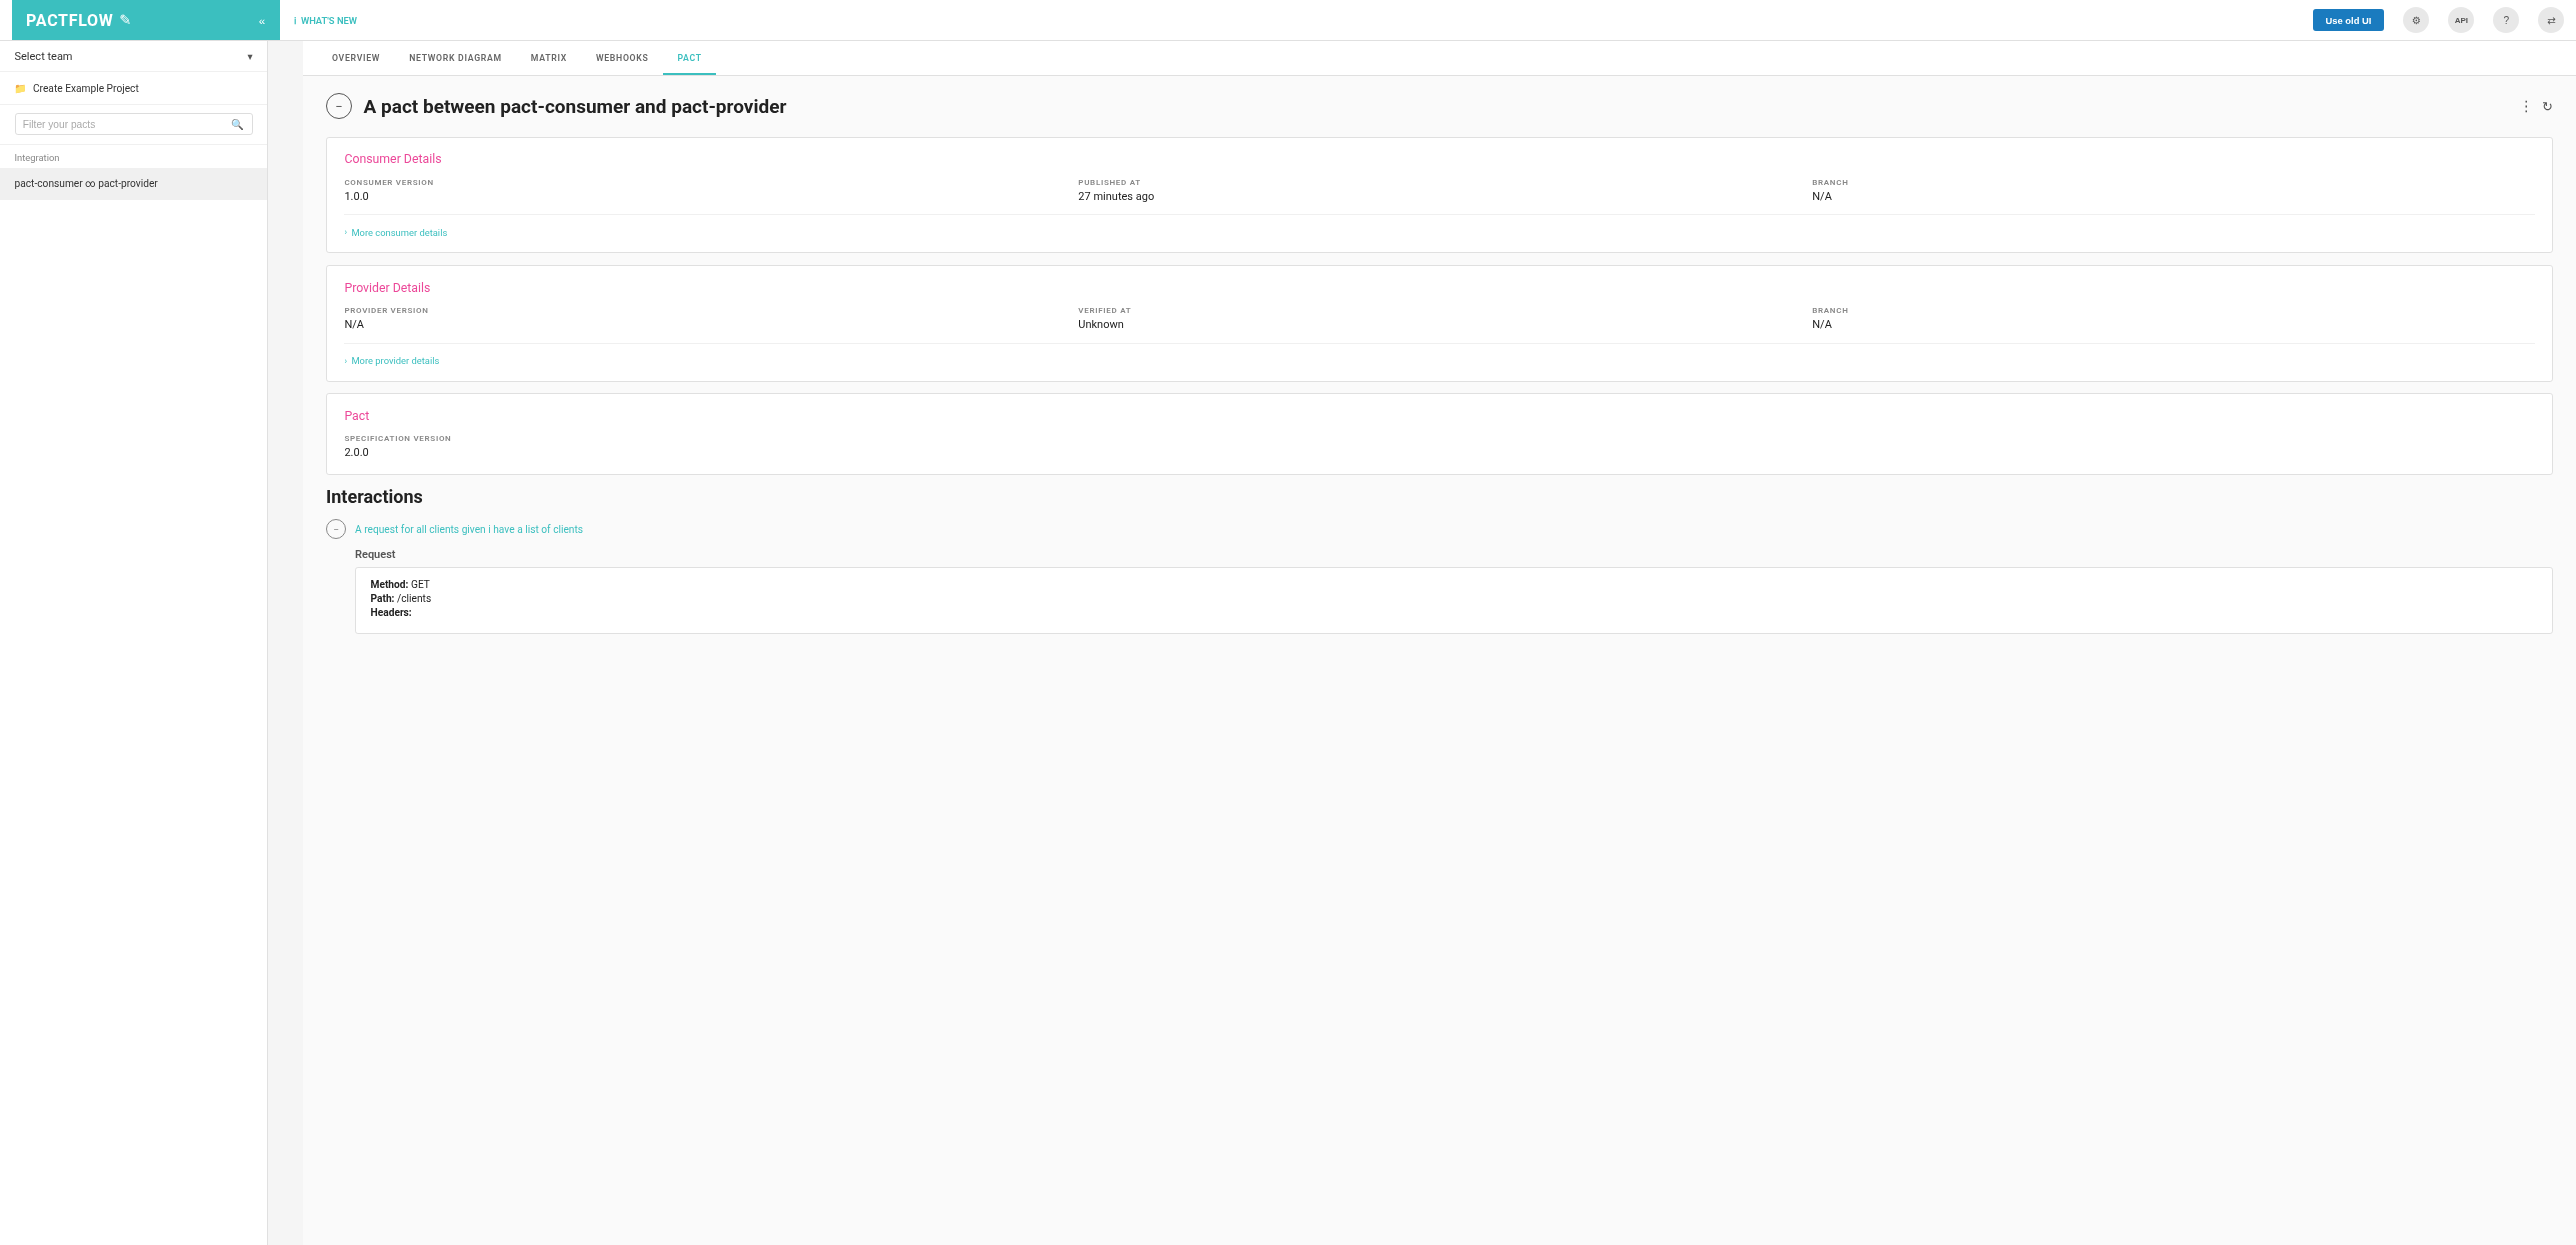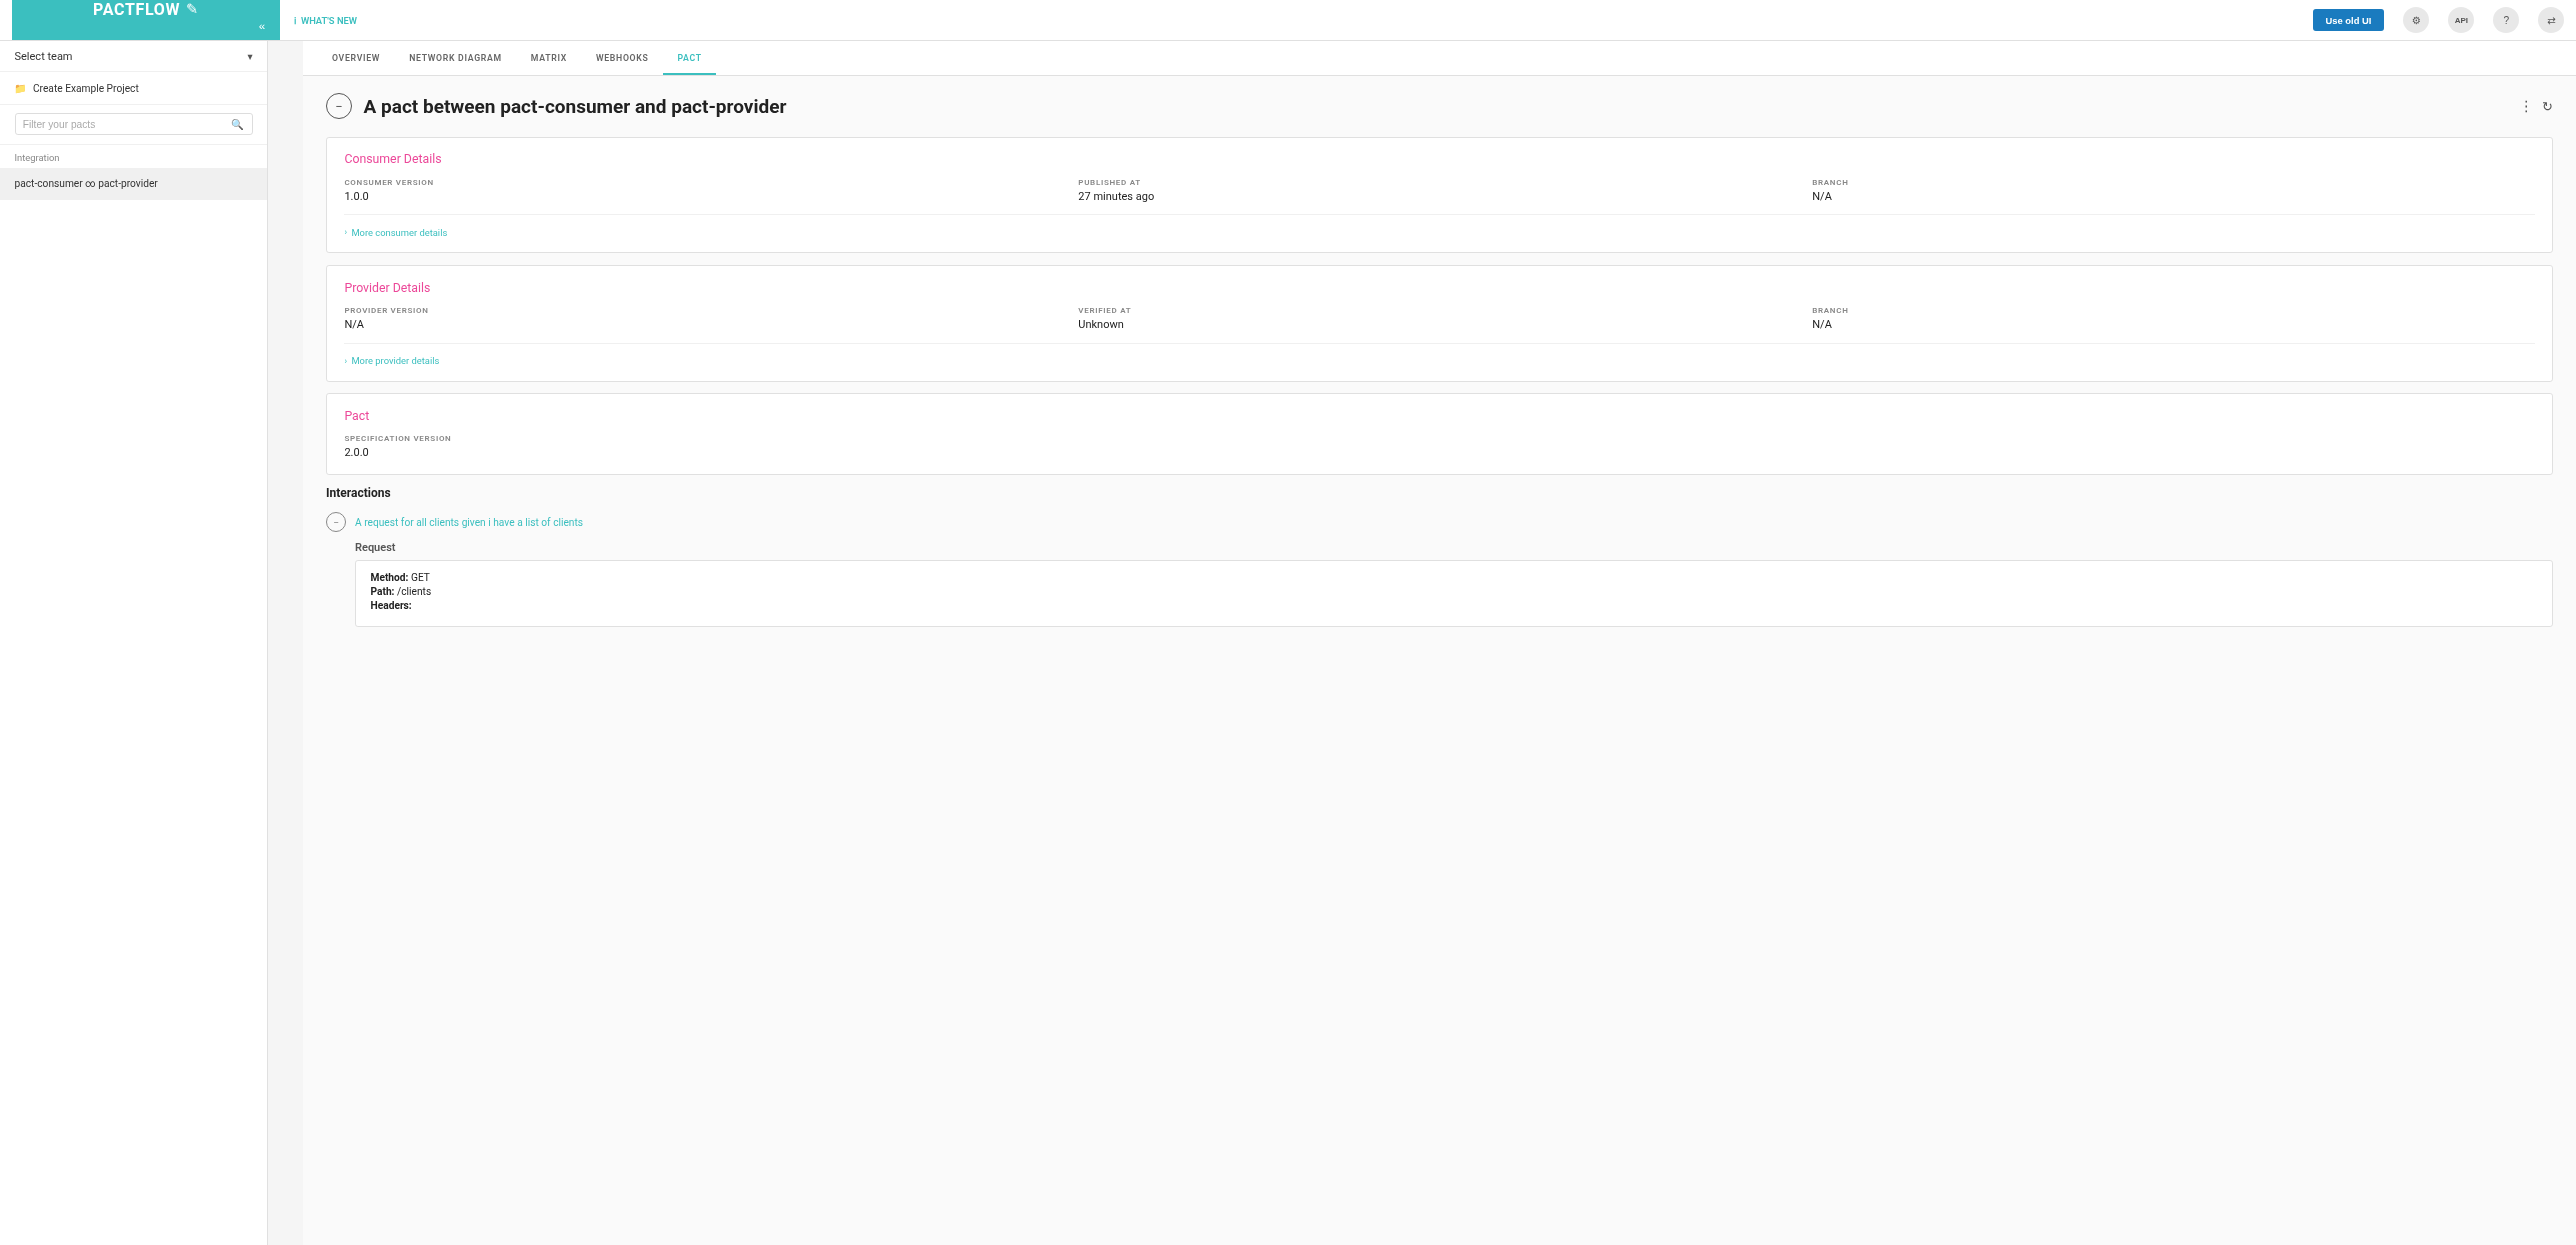--- a/index.html
+++ b/index.html
@@ -1,20 +1,20 @@
 <!DOCTYPE html>
 <html style="font-size:11.6px"><head>
   <meta charset="utf-8">
   <style>
     * { box-sizing: border-box; margin: 0; padding: 0; }
     body { font-family: -apple-system, BlinkMacSystemFont, 'Segoe UI', Roboto, sans-serif; background: #f5f5f5; display: flex; flex-direction: column; height: 100vh; overflow: hidden; }
 
     
     .topbar { display: flex; align-items: center; height: 41px; background: #fff; border-bottom: 0.7px solid #e0e0e0; padding: 0 11.6px; z-index: 10; }
-    .topbar-left { display: flex; align-items: center; width: 268px; min-width: 268px; background: #3bbfbf; height: 100%; padding: 0 14.5px; flex-direction: column; }
+    .topbar-left { display: flex; align-items: center; width: 268px; min-width: 268px; background: #3bbfbf; height: 100%; padding: 0 14.5px; }
     .logo { display: flex; align-items: center; gap: 5.8px; }
     .logo-text { color: #fff; font-size: 16px; font-weight: 700; letter-spacing: 0.7px; text-transform: uppercase; }
     .logo-icon { color: #fff; font-size: 14.5px; }
     .topbar-nav { display: flex; align-items: center; flex: 1; padding: 0 14.5px; }
     .whats-new { display: flex; align-items: center; gap: 4.4px; color: #3bbfbf; font-size: 9.4px; font-weight: 600; cursor: pointer; }
     .topbar-actions { display: flex; align-items: center; gap: 19px; margin-left: auto; }
     .btn-use-old { background: #1a7bbf; color: #fff; border: none; padding: 5.8px 13px; border-radius: 2.9px; font-size: 9.4px; font-weight: 600; cursor: pointer; }
     .icon-btn { width: 26px; height: 26px; border-radius: 50%; background: #e8e8e8; border: none; cursor: pointer; display: flex; align-items: center; justify-content: center; font-size: 10.2px; color: #555; }
 
     
@@ -57,21 +57,21 @@
     .card { background: #fff; border: 0.7px solid #e0e0e0; border-radius: 2.9px; padding: 14.5px 17.4px; margin-bottom: 11.6px; }
     .card-title { font-size: 12.3px; font-weight: 400; color: #ec4899; margin-bottom: 11.6px; }
     .card-grid { display: grid; grid-template-columns: 1fr 1fr 1fr; gap: 11.6px; }
     .card-field-label { font-size: 8px; font-weight: 600; letter-spacing: 0.7px; color: #888; text-transform: uppercase; margin-bottom: 2.9px; }
     .card-field-value { font-size: 11px; color: #222; }
     .card-divider { border: none; border-top: 0.7px solid #f0f0f0; margin: 11.6px 0; }
     .more-details-link { display: flex; align-items: center; gap: 4.4px; color: #3bbfbf; font-size: 9.4px; cursor: pointer; }
     .more-details-chevron { font-size: 8.7px; }
 
     
-    .interactions-title { font-size: 12px; font-weight: 700; color: #222; margin-bottom: 11.6px; }
+    .interactions-title { font-size: 18px; font-weight: 700; color: #222; margin-bottom: 11.6px; }
     .interaction-item { display: flex; align-items: center; gap: 8.7px; margin-bottom: 8.7px; }
     .interaction-icon { width: 20.3px; height: 20.3px; border-radius: 50%; border: 1.5px solid #888; display: flex; align-items: center; justify-content: center; font-size: 10.2px; color: #888; flex-shrink: 0; }
     .interaction-link { color: #3bbfbf; font-size: 10.2px; cursor: pointer; }
     .request-section { margin-top: 8.7px; padding-left: 29px; }
     .request-label { font-size: 11px; font-weight: 600; color: #555; margin-bottom: 5.8px; }
     .request-box { background: #fff; border: 0.7px solid #e0e0e0; border-radius: 2.9px; padding: 11.6px 14.5px; }
     .request-line { font-size: 10.2px; color: #222; margin-bottom: 2.9px; }
     .request-key { font-weight: 700; }
   </style>
 </head>

